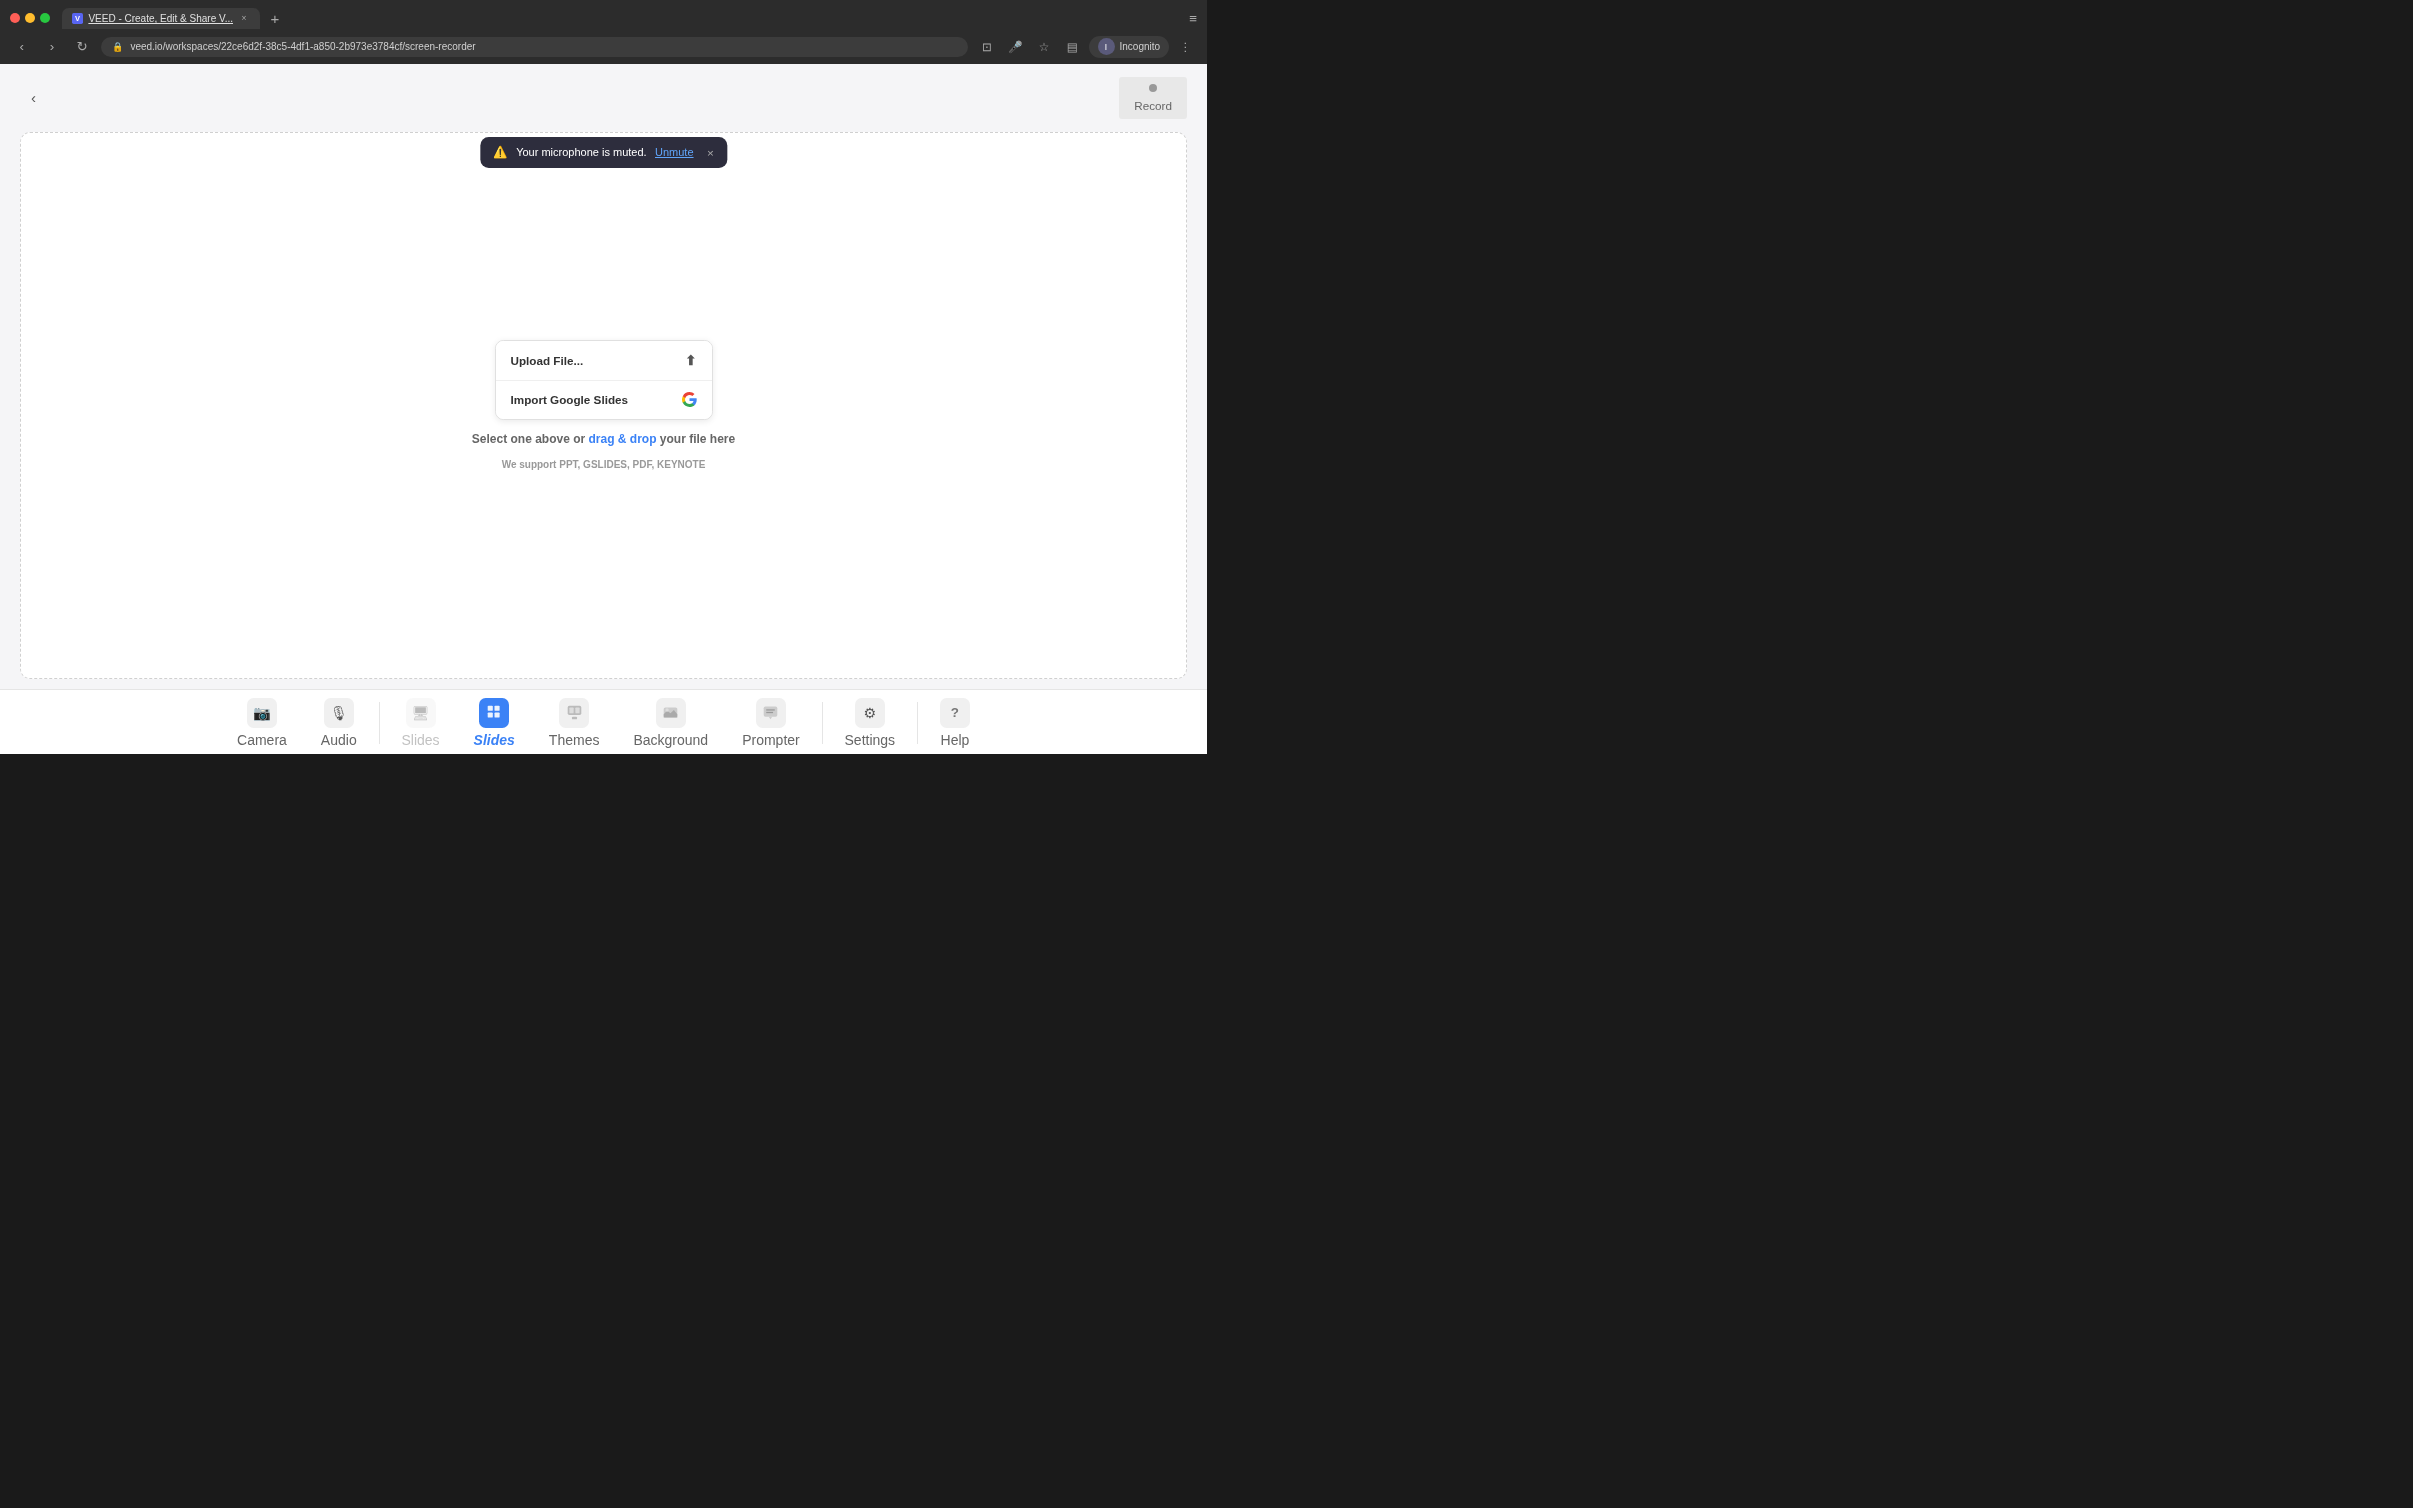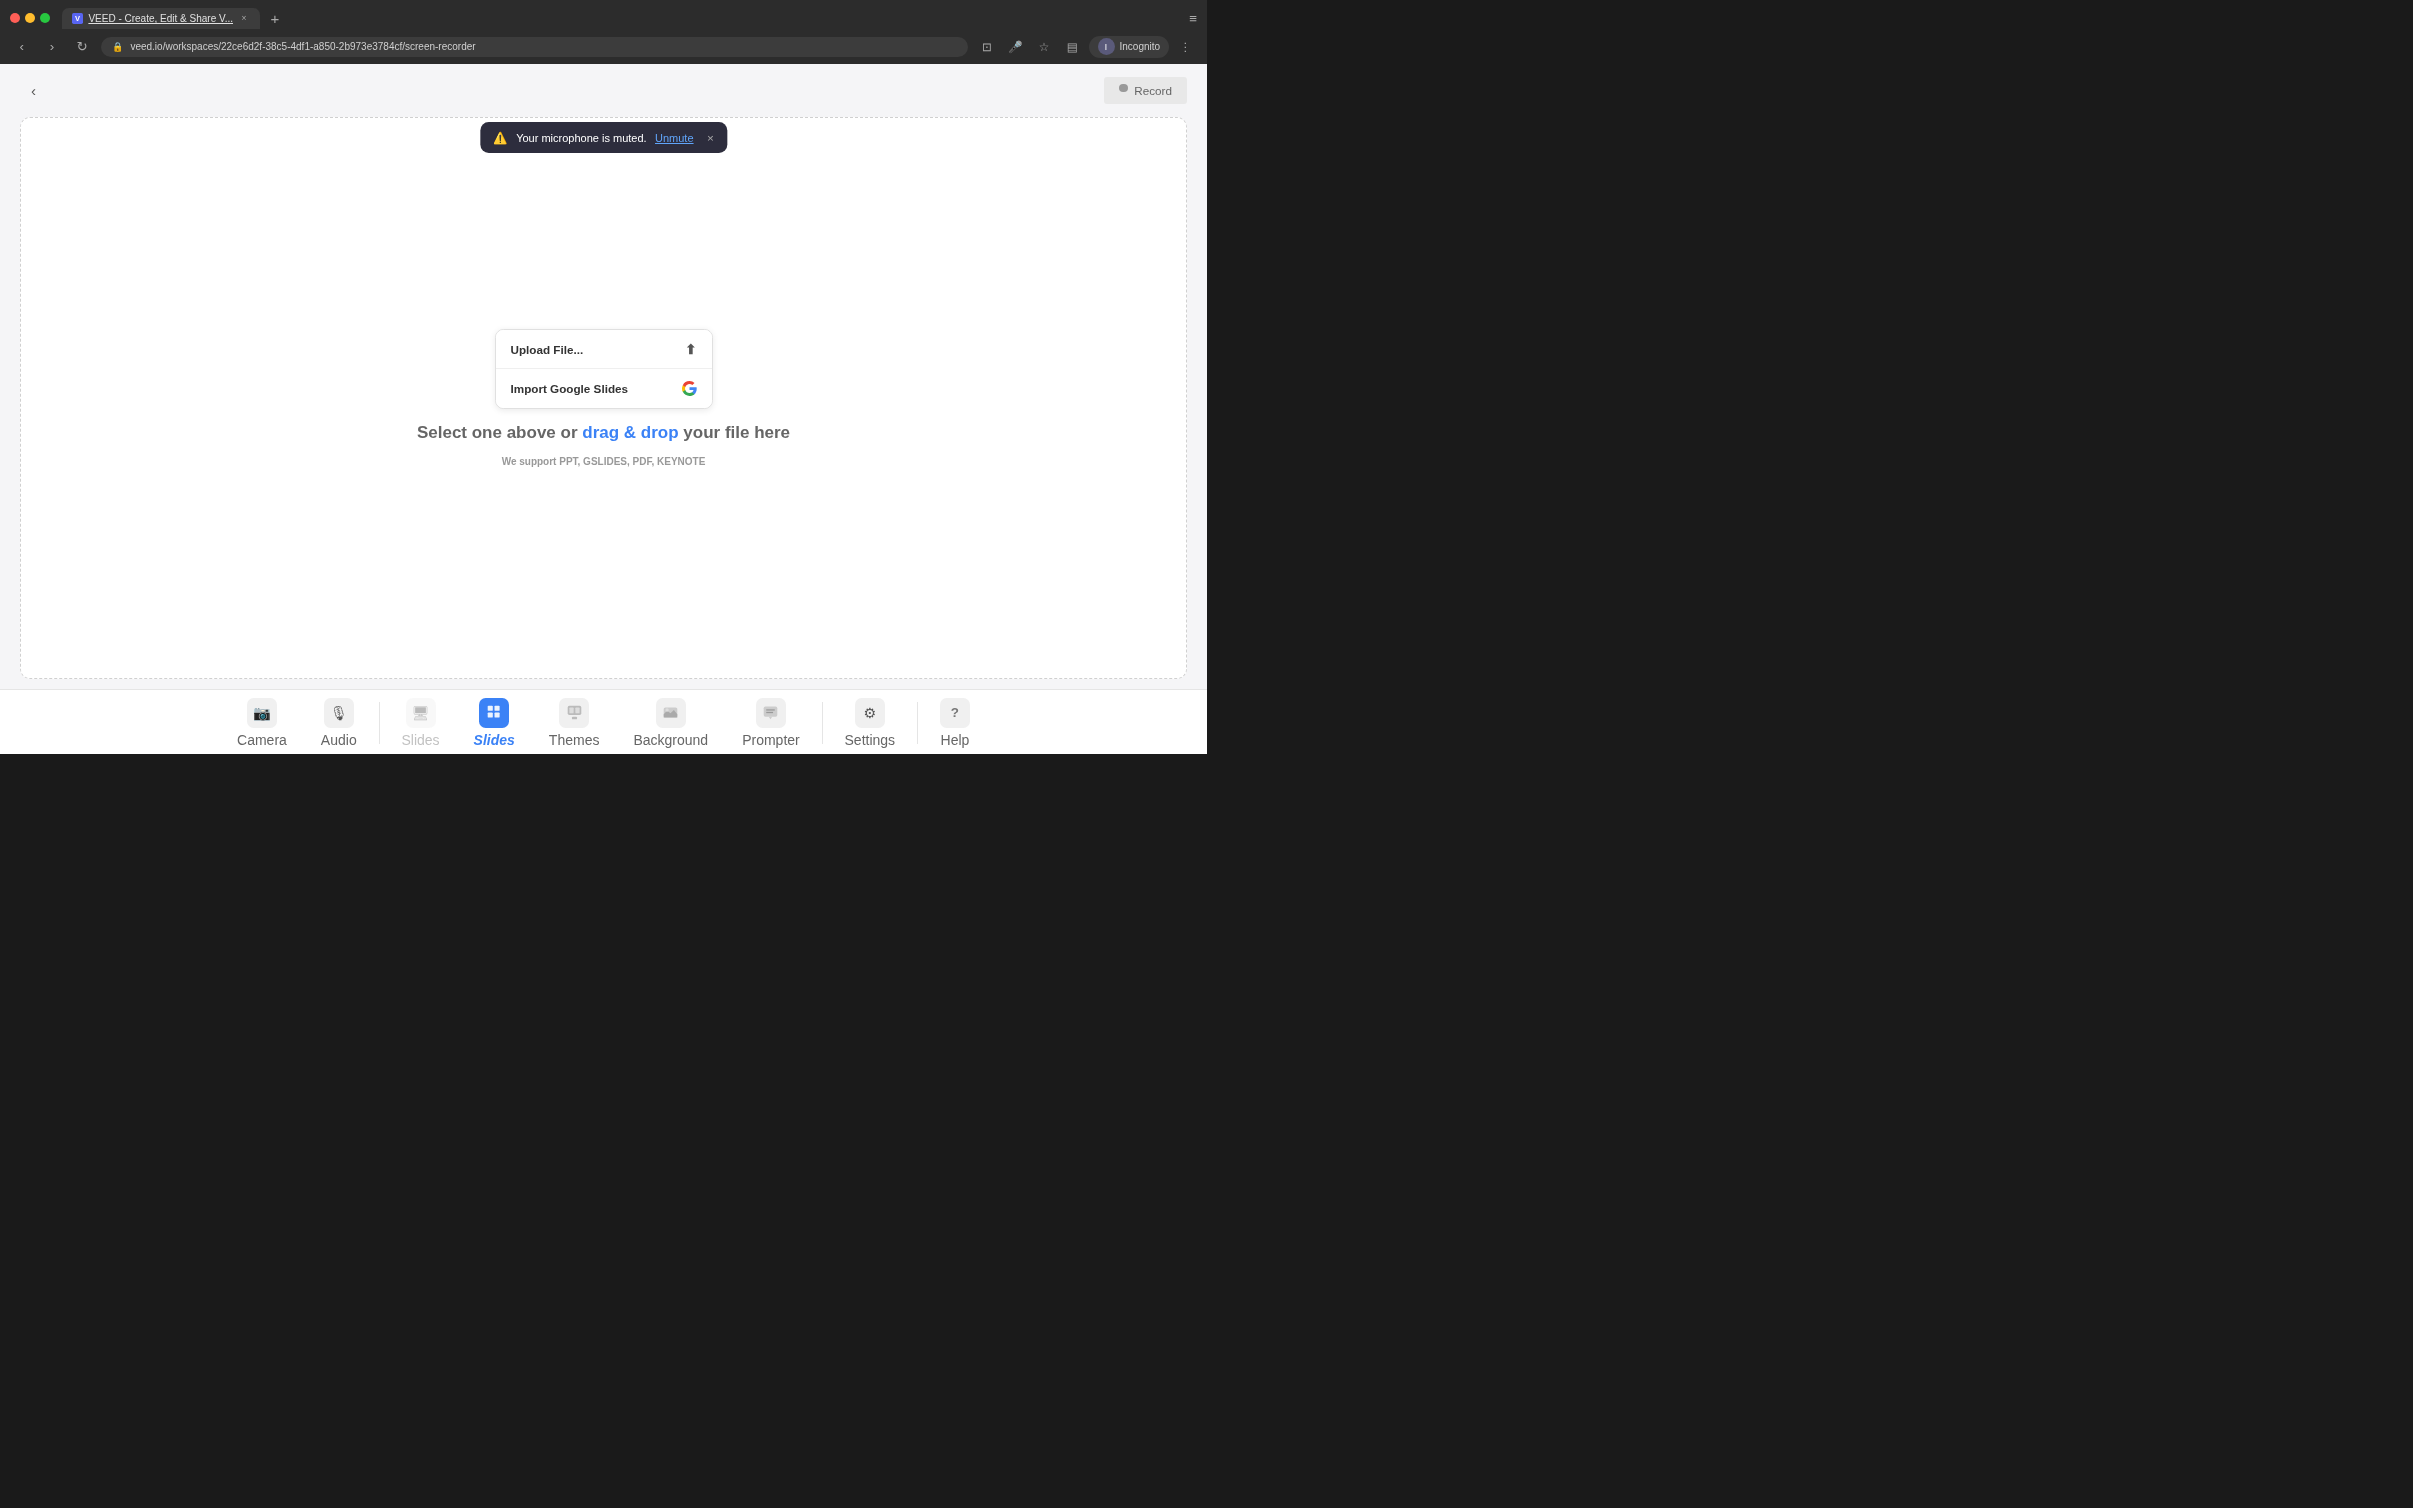--- a/index.html
+++ b/index.html
@@ -195,29 +195,31 @@
       height: 27px;
       display: flex;
       align-items: center;
       justify-content: center;
       cursor: pointer;
       color: #555;
       font-size: 15px;
     }
     .record-btn {
       display: flex;
+      align-items: center;
       gap: 6.7px;
       background: #e8e8e8;
       border: none;
       border-radius: 3px;
       padding: 6.7px 15px;
       font-size: 11.7px;
       font-weight: 500;
       color: #666;
       cursor: pointer;
+      flex-direction: column;
     }
     .record-dot {
       width: 8.4px;
       height: 8.4px;
       border-radius: 50%;
       background: #999;
     }
 
     
     .main-area {
@@ -303,21 +305,21 @@
     .upload-icon {
       font-size: 13.4px;
       color: #555;
     }
     .google-g {
       width: 15px;
       height: 15px;
     }
 
     .drag-drop-text {
-      font-size: 17px;
+      font-size: 12px;
       color: #666;
       text-align: left;
       line-height: 1.6;
     }
     .drag-drop-link {
       color: #3b82f6;
       cursor: pointer;
     }
     .support-text {
       font-size: 10px;

